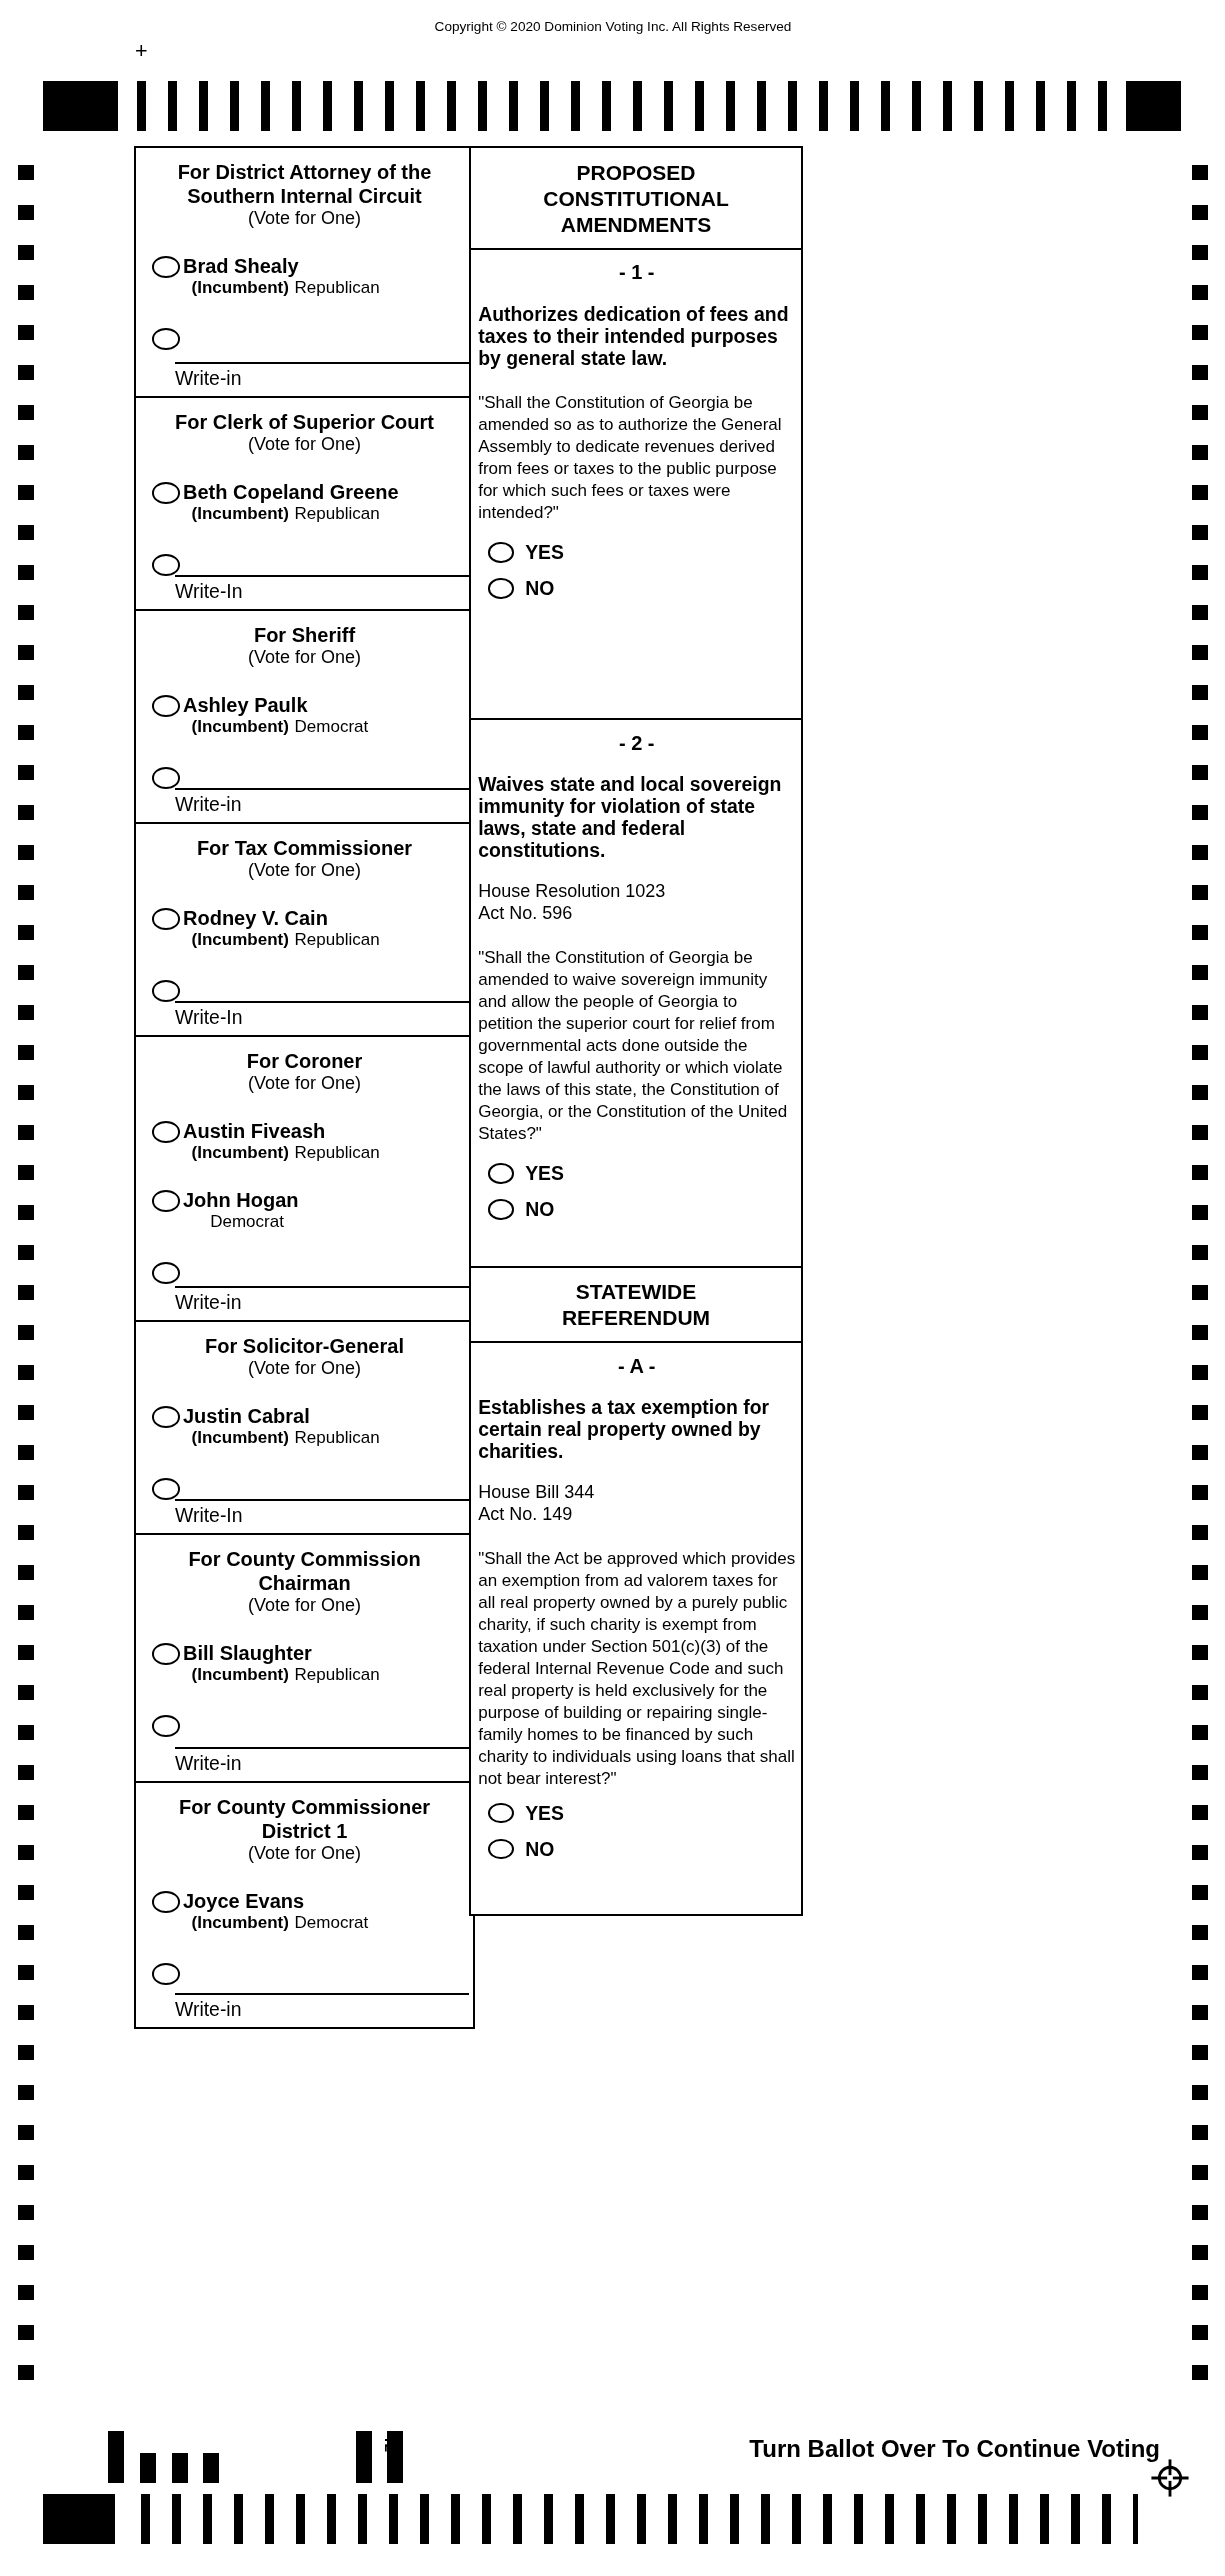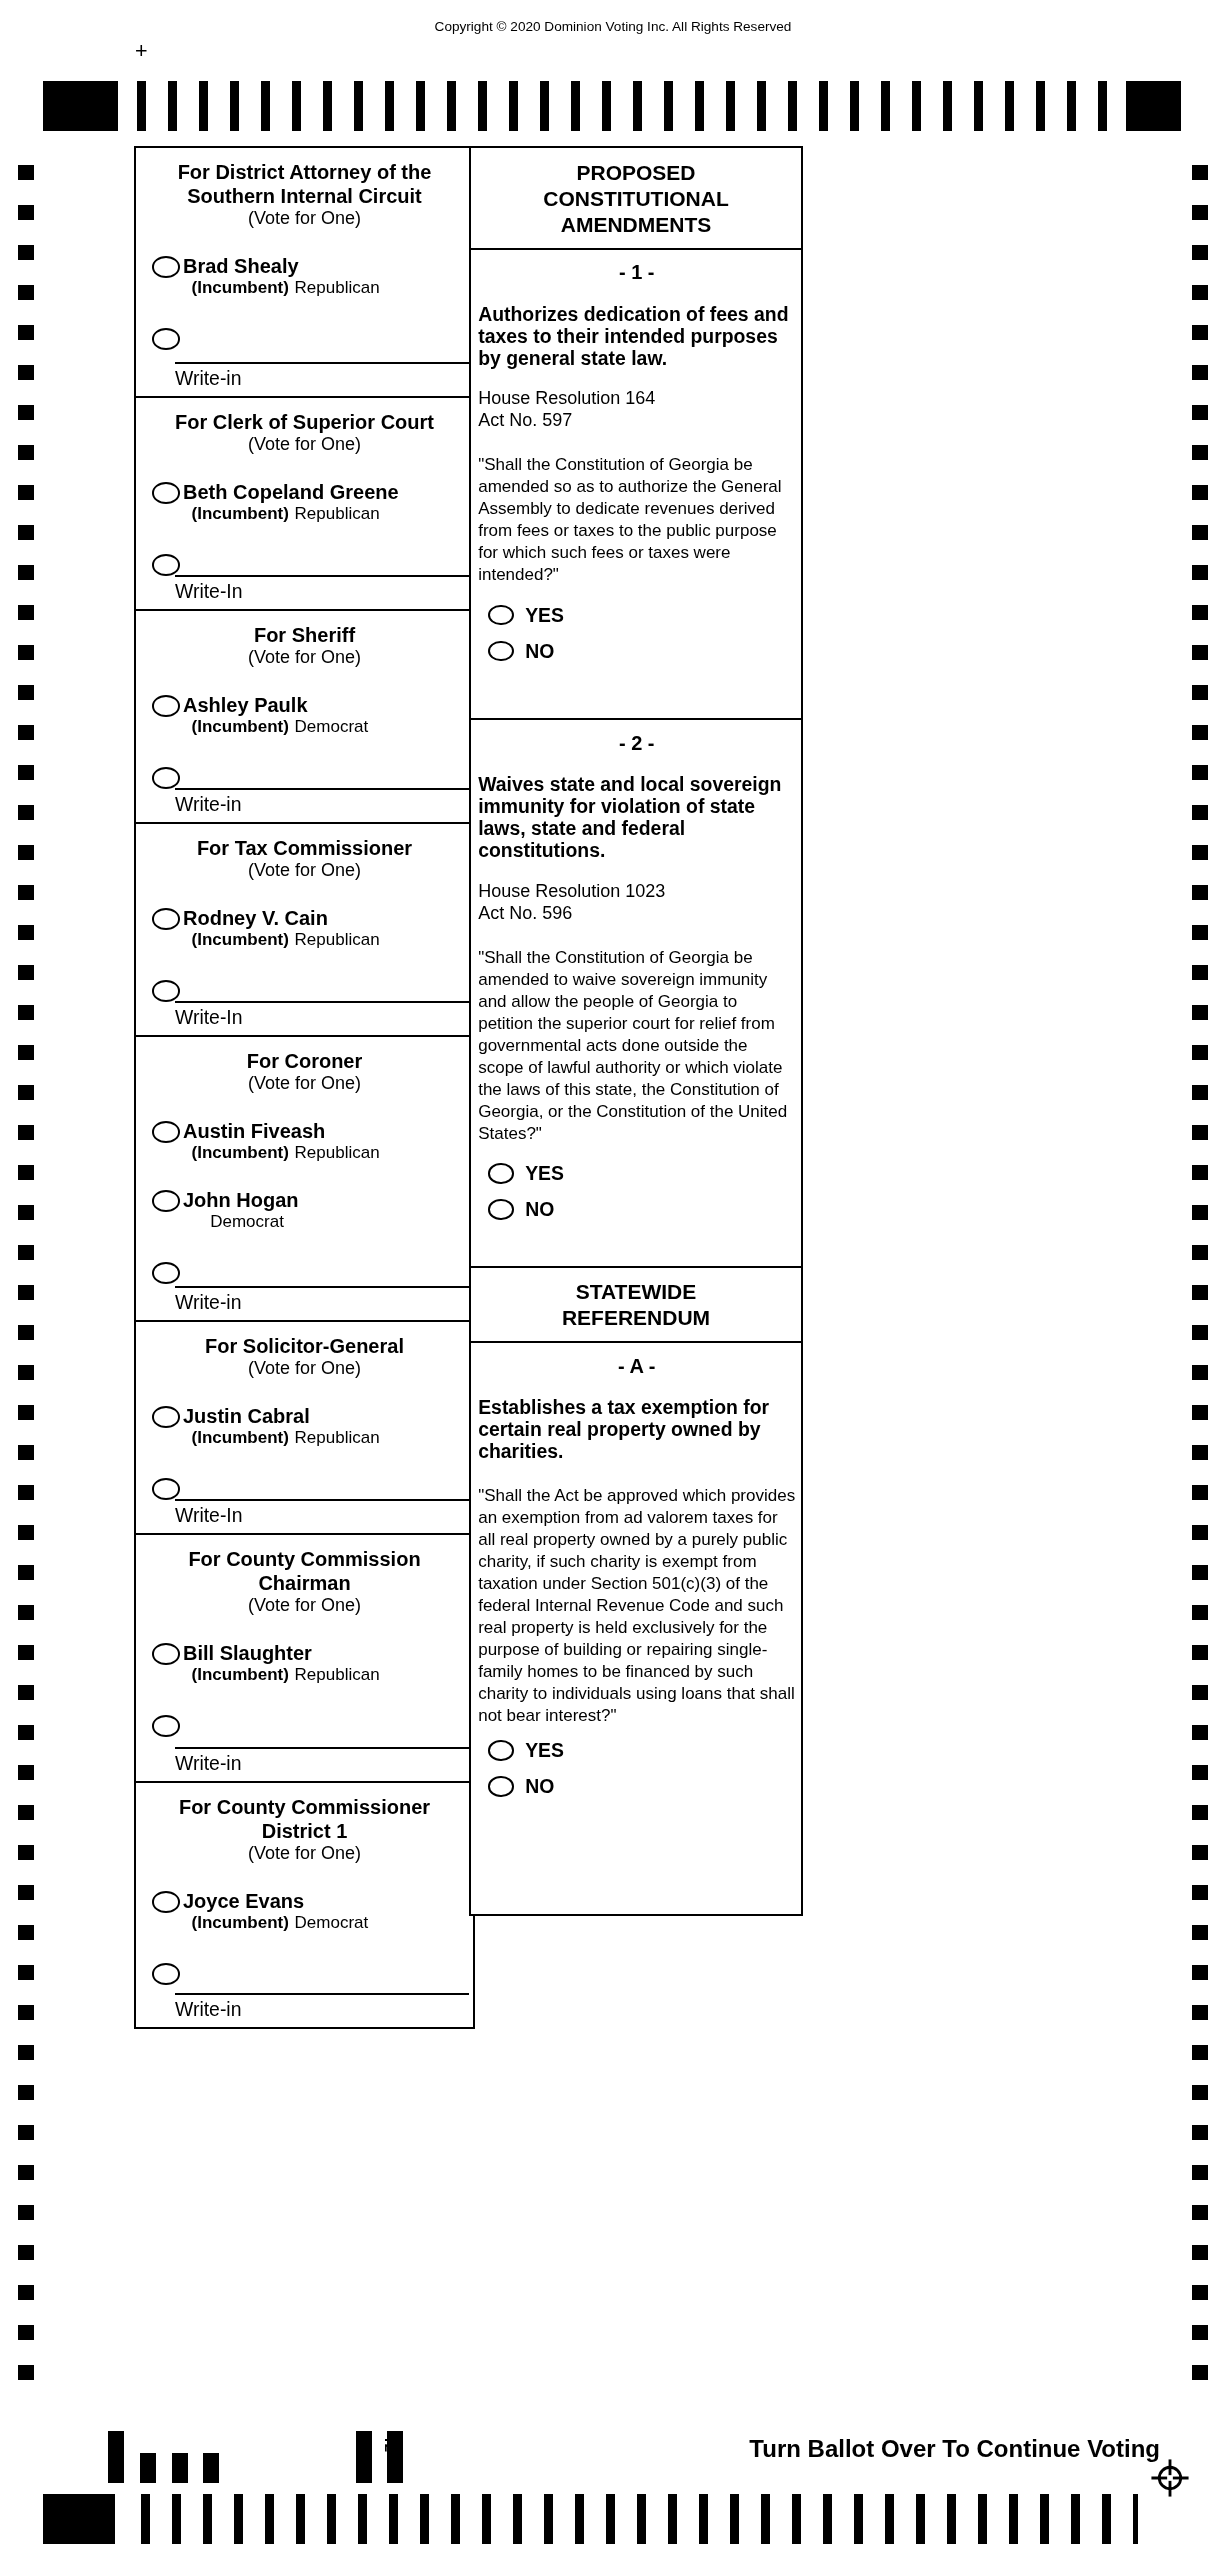--- a/index.html
+++ b/index.html
@@ -246,24 +246,20 @@
 
     <div class="m-header">
       <div>PROPOSED</div>
       <div>CONSTITUTIONAL</div>
       <div>AMENDMENTS</div>
     </div>
 
     <div class="measure" style="min-height:459px;">
       <div class="m-num">- 1 -</div>
       <div class="m-summary">Authorizes dedication of fees and taxes to their intended purposes by general state law.</div>
-      <div class="m-refs">
-        <div>House Resolution 164</div>
-        <div>Act No. 597</div>
-      </div>
       <div class="m-question">"Shall the Constitution of Georgia be amended so as to authorize the General Assembly to dedicate revenues derived from fees or taxes to the public purpose for which such fees or taxes were intended?"</div>
       <div class="m-choices">
         <div class="choice">
           <span class="oval"></span>
           <span class="choice-label">YES</span>
         </div>
         <div class="choice">
           <span class="oval"></span>
           <span class="choice-label">NO</span>
         </div>
@@ -291,20 +287,24 @@
     </div>
 
     <div class="m-header">
       <div>STATEWIDE</div>
       <div>REFERENDUM</div>
     </div>
 
     <div class="measure last" style="min-height:559px;">
       <div class="m-num">- A -</div>
       <div class="m-summary">Establishes a tax exemption for certain real property owned by charities.</div>
+      <div class="m-refs">
+        <div>House Bill 344</div>
+        <div>Act No. 149</div>
+      </div>
       <div class="m-question">"Shall the Act be approved which provides an exemption from ad valorem taxes for all real property owned by a purely public charity, if such charity is exempt from taxation under Section 501(c)(3) of the federal Internal Revenue Code and such real property is held exclusively for the purpose of building or repairing single-family homes to be financed by such charity to individuals using loans that shall not bear interest?"</div>
       <div class="m-choices" style="margin-top:13px;">
         <div class="choice">
           <span class="oval"></span>
           <span class="choice-label">YES</span>
         </div>
         <div class="choice">
           <span class="oval"></span>
           <span class="choice-label">NO</span>
         </div>

